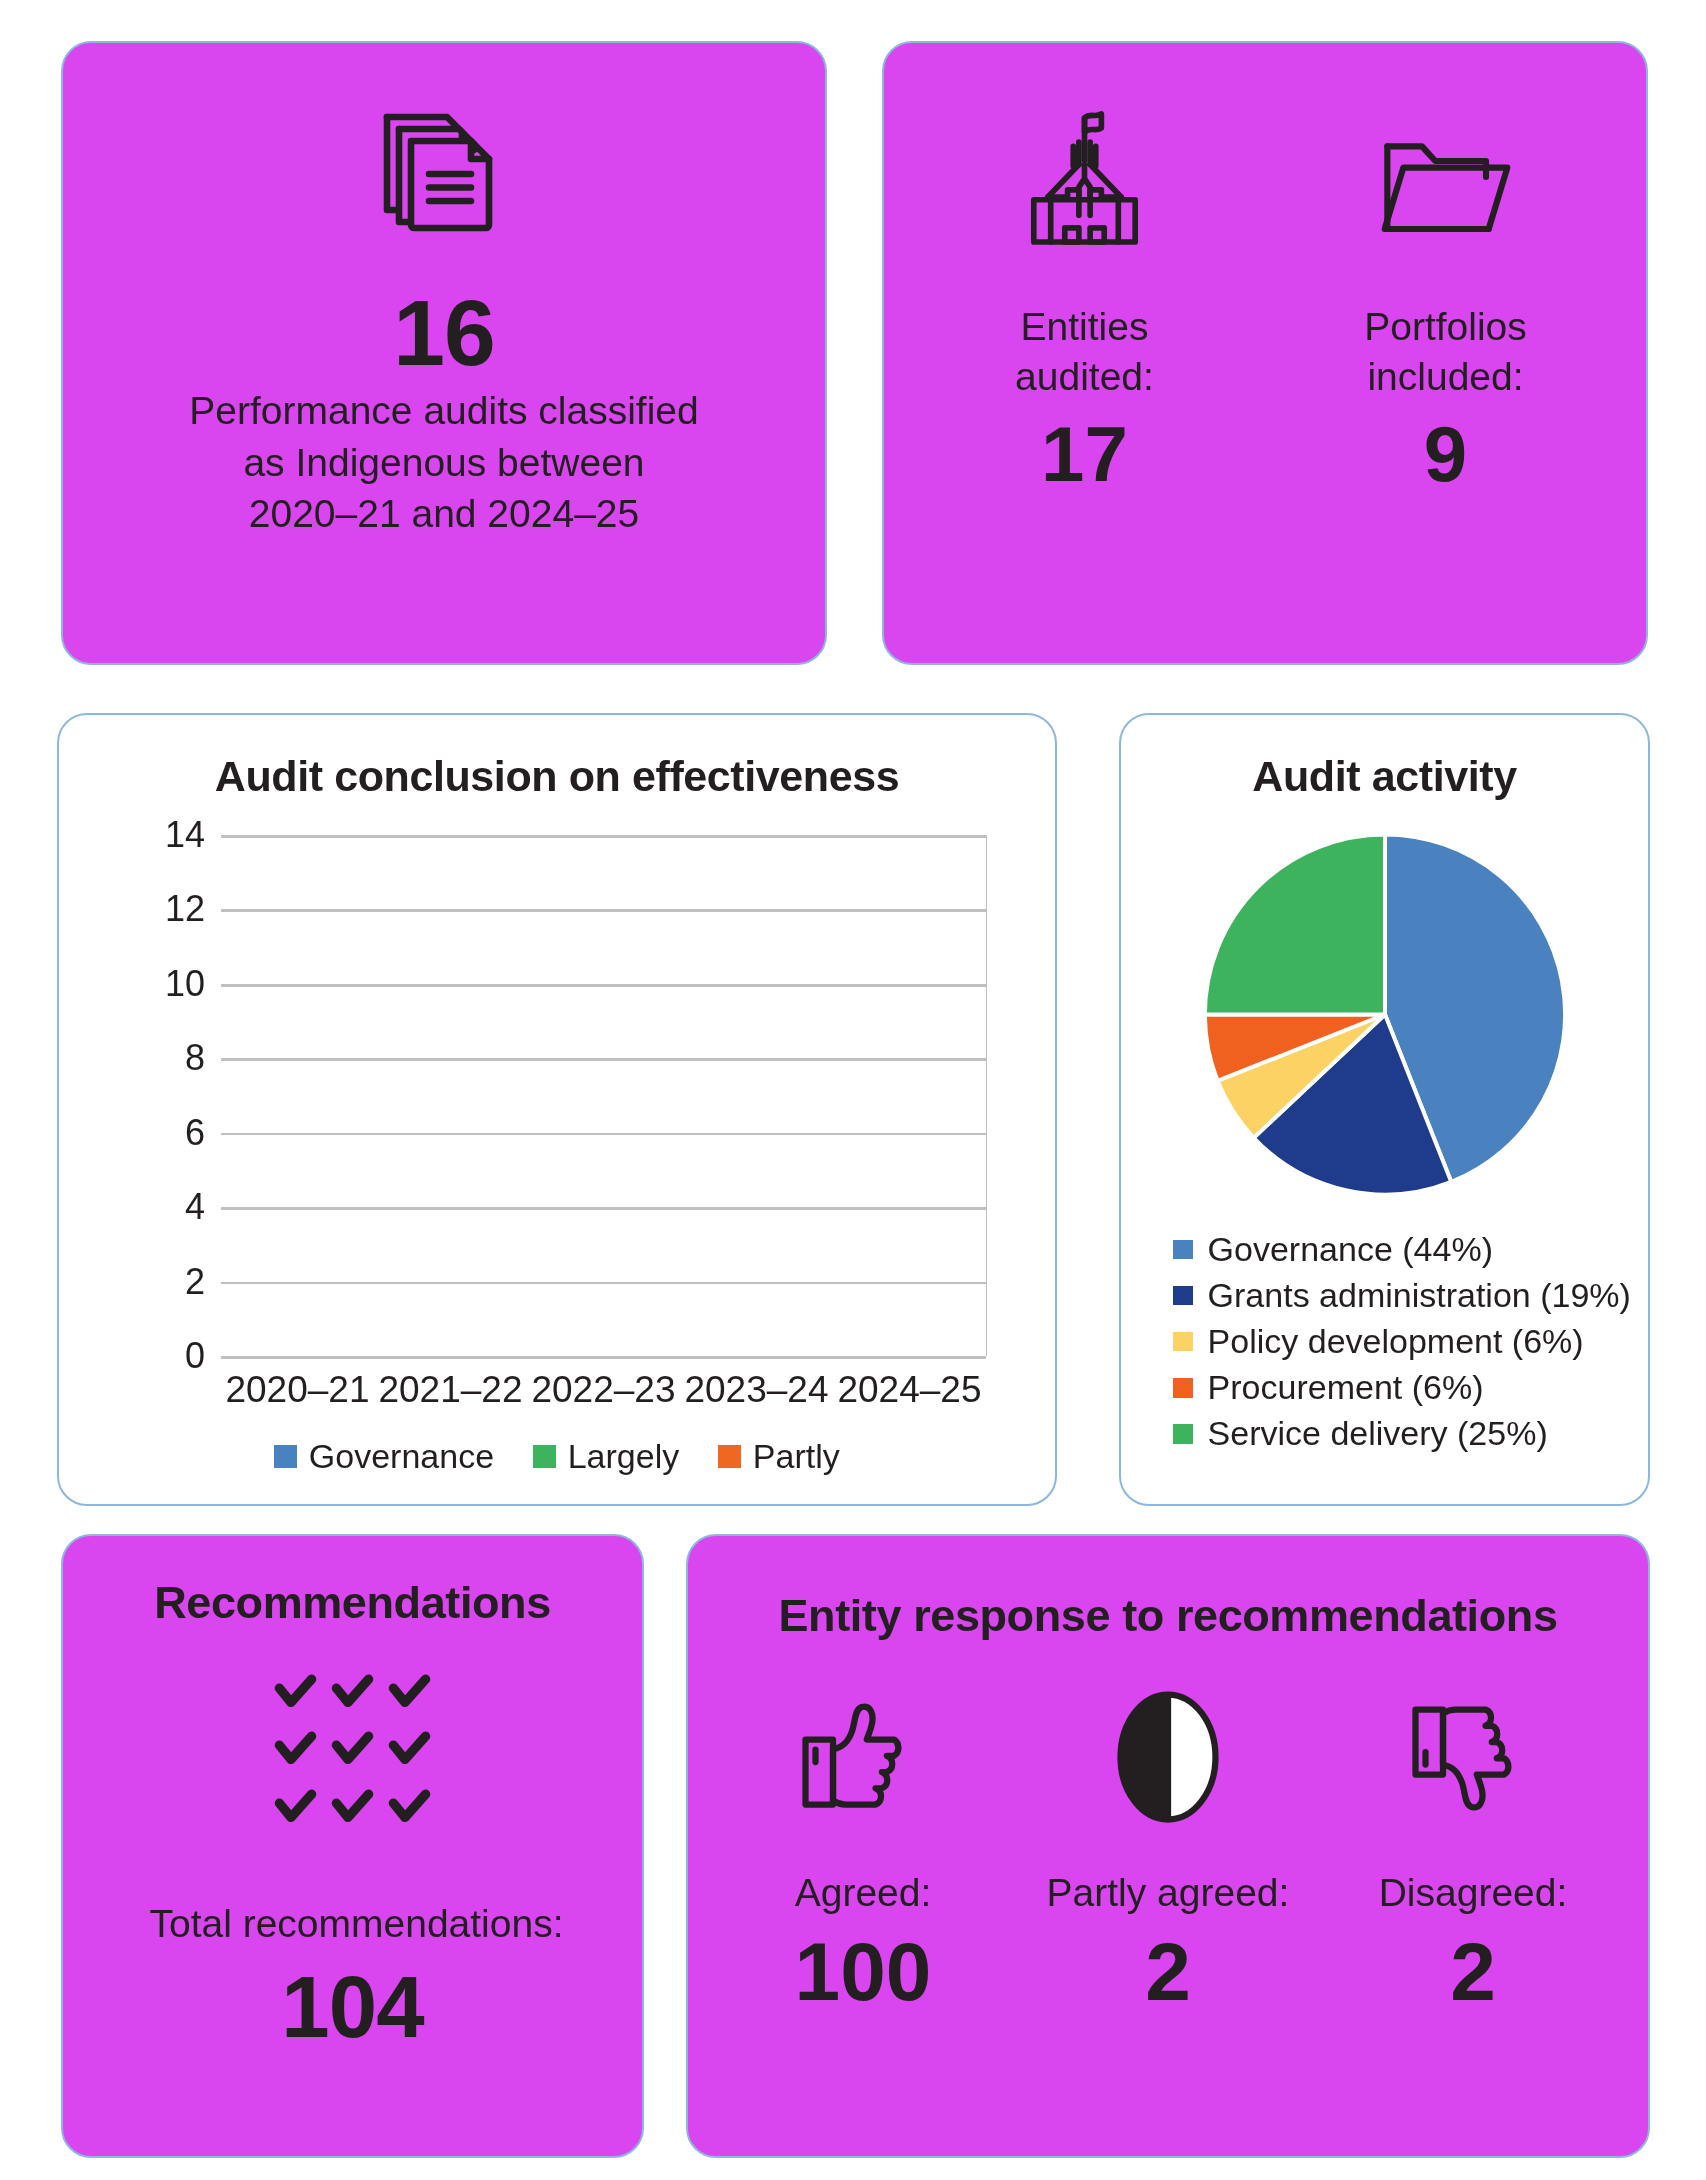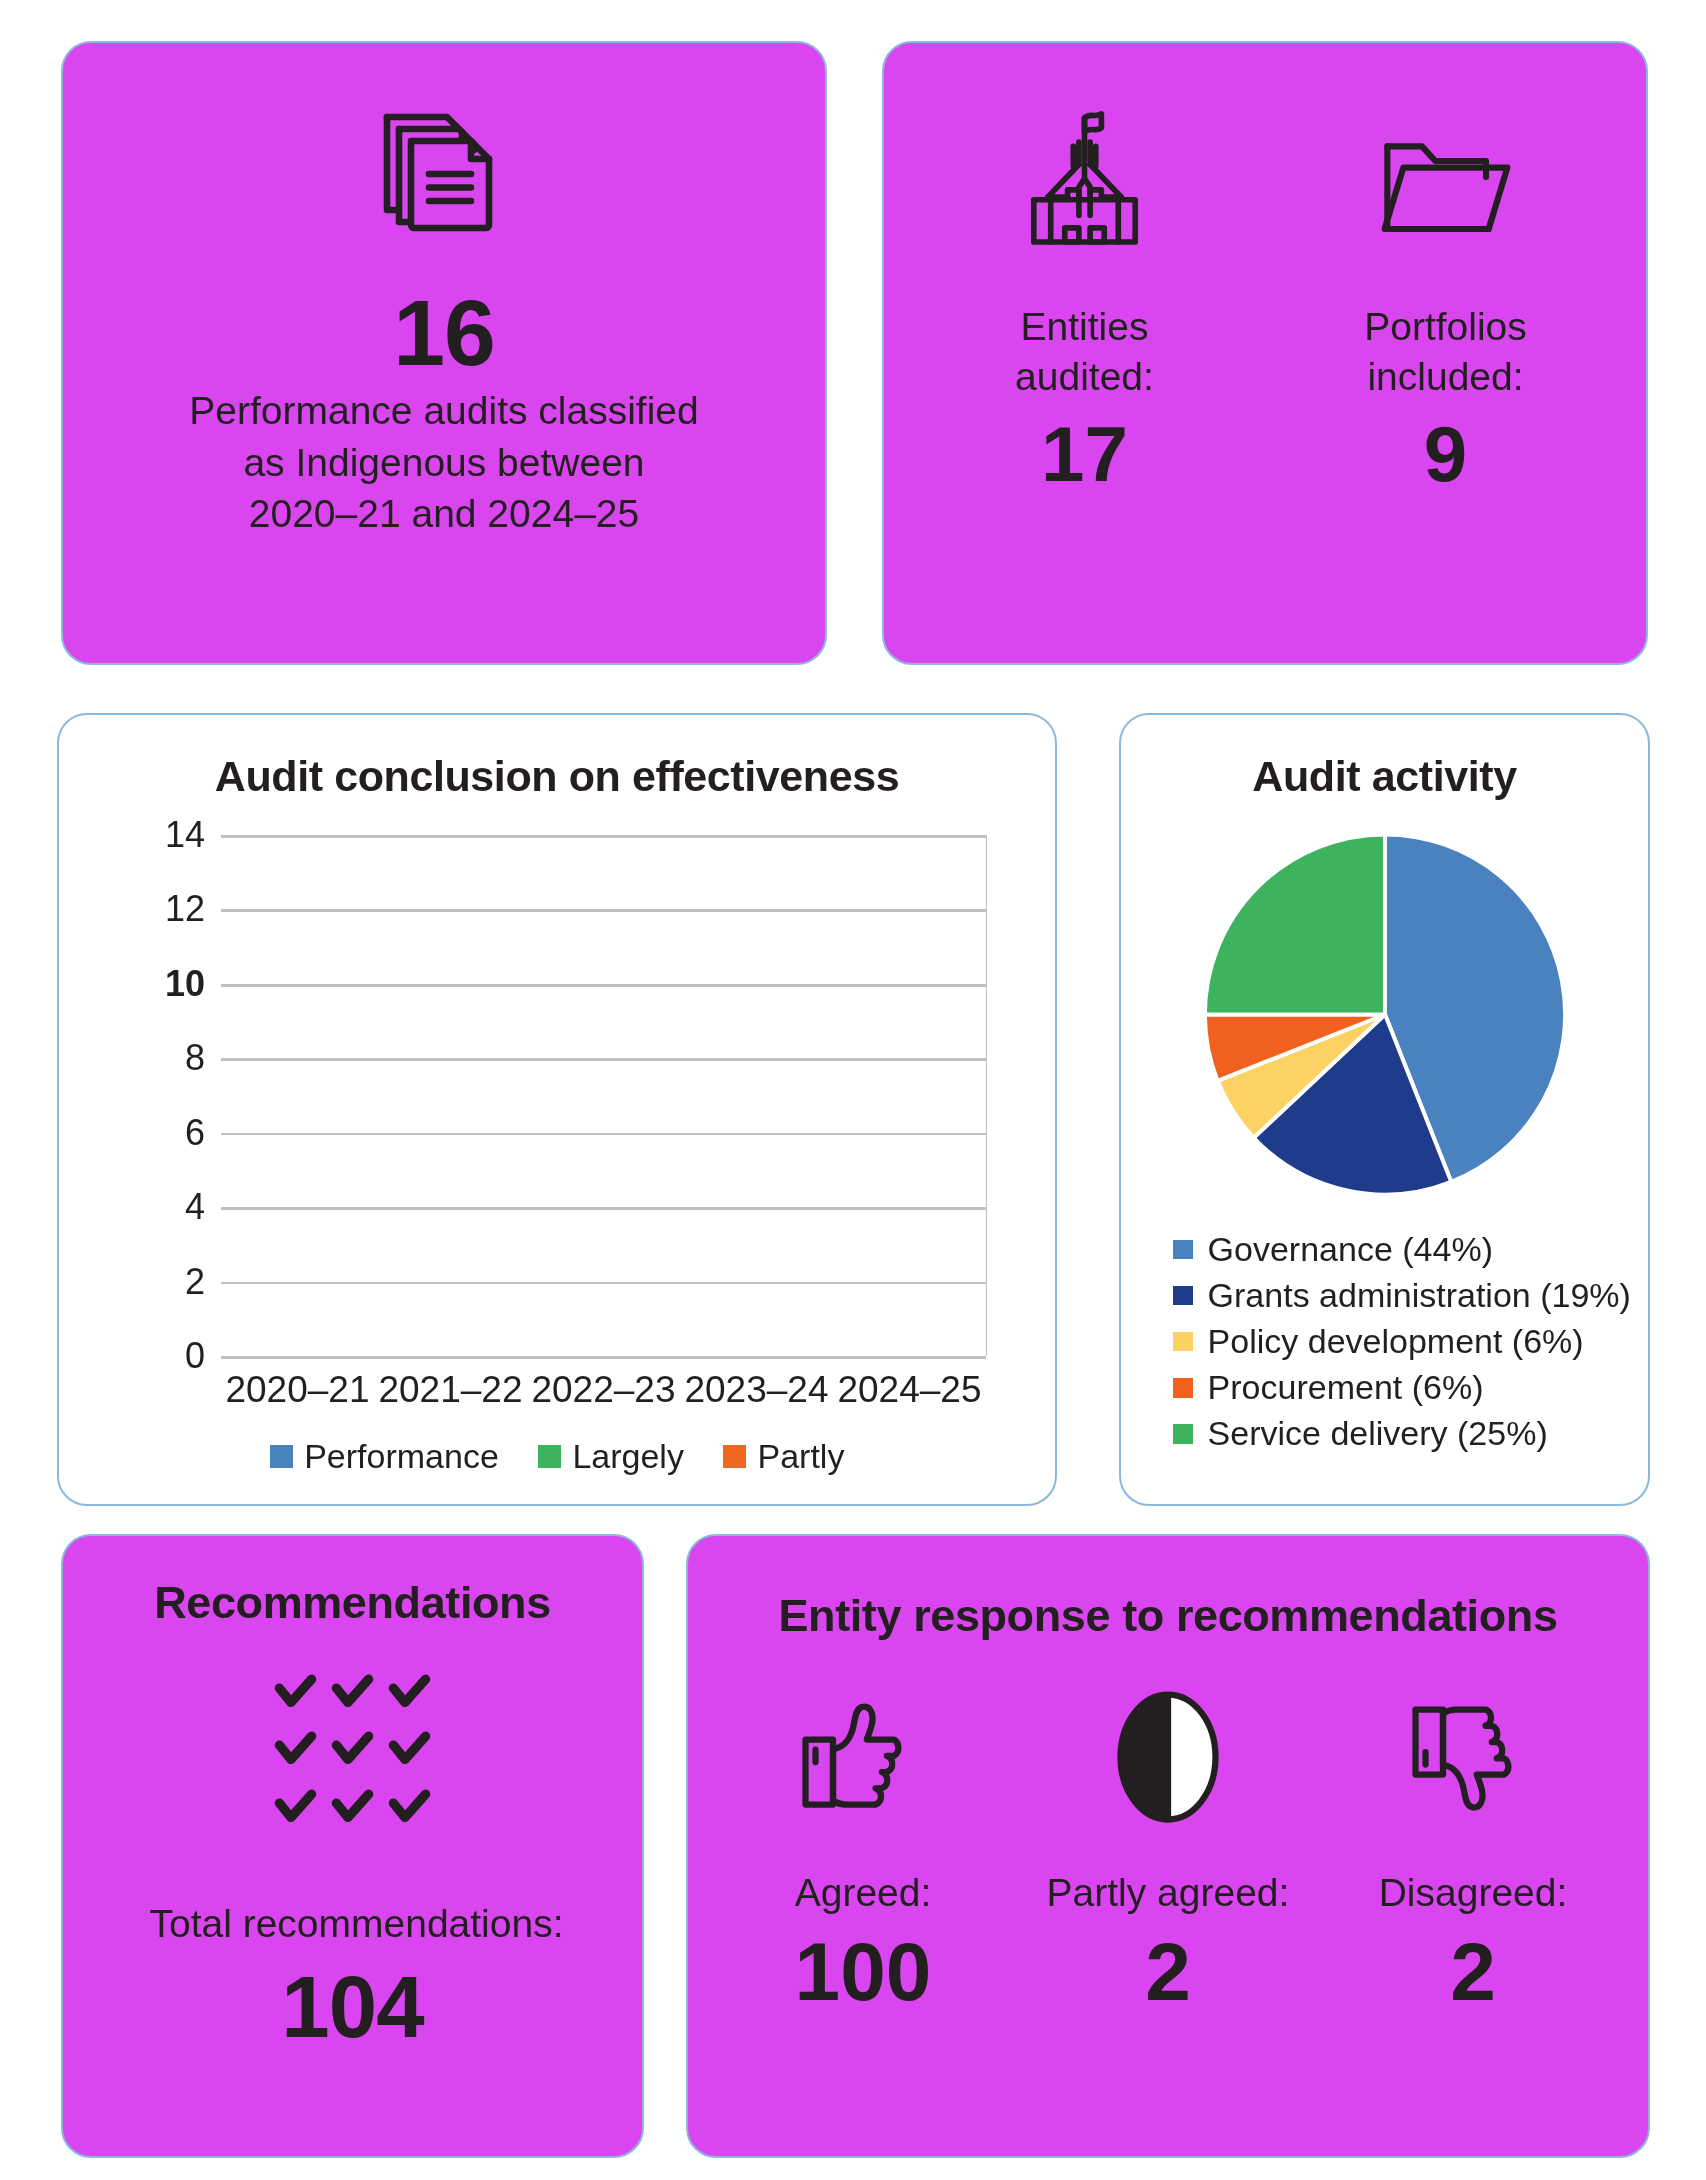--- a/index.html
+++ b/index.html
@@ -399,30 +399,30 @@
               <div class="xtick">2024–25</div>
             </div>
           </div>
       </div>
       <div id="yticks">
           <div class="ytick" style="top: 100%;">0</div>
           <div class="ytick" style="top: 85.7143%;">2</div>
           <div class="ytick" style="top: 71.4286%;">4</div>
           <div class="ytick" style="top: 57.1429%;">6</div>
           <div class="ytick" style="top: 42.8571%;">8</div>
-          <div class="ytick" style="top: 28.5714%; font-weight: bold;">10</div>
+          <div class="ytick" style="top: 28.5714%;">10</div>
           <div class="ytick" style="top: 14.2857%;">12</div>
           <div class="ytick" style="top: 0%;">14</div>
         </div>
     </div>
 
     <div class="barlegend" id="bar-legend">
         <div class="lg-item">
           <span class="lg-sw" style="background: rgb(74, 129, 191);"></span>
-          <span class="lg-tx">Performance</span>
+          <span class="lg-tx">Governance</span>
         </div>
         <div class="lg-item">
           <span class="lg-sw" style="background: rgb(61, 179, 94);"></span>
           <span class="lg-tx">Largely</span>
         </div>
         <div class="lg-item">
           <span class="lg-sw" style="background: rgb(240, 103, 31);"></span>
           <span class="lg-tx">Partly</span>
         </div>
       </div>

